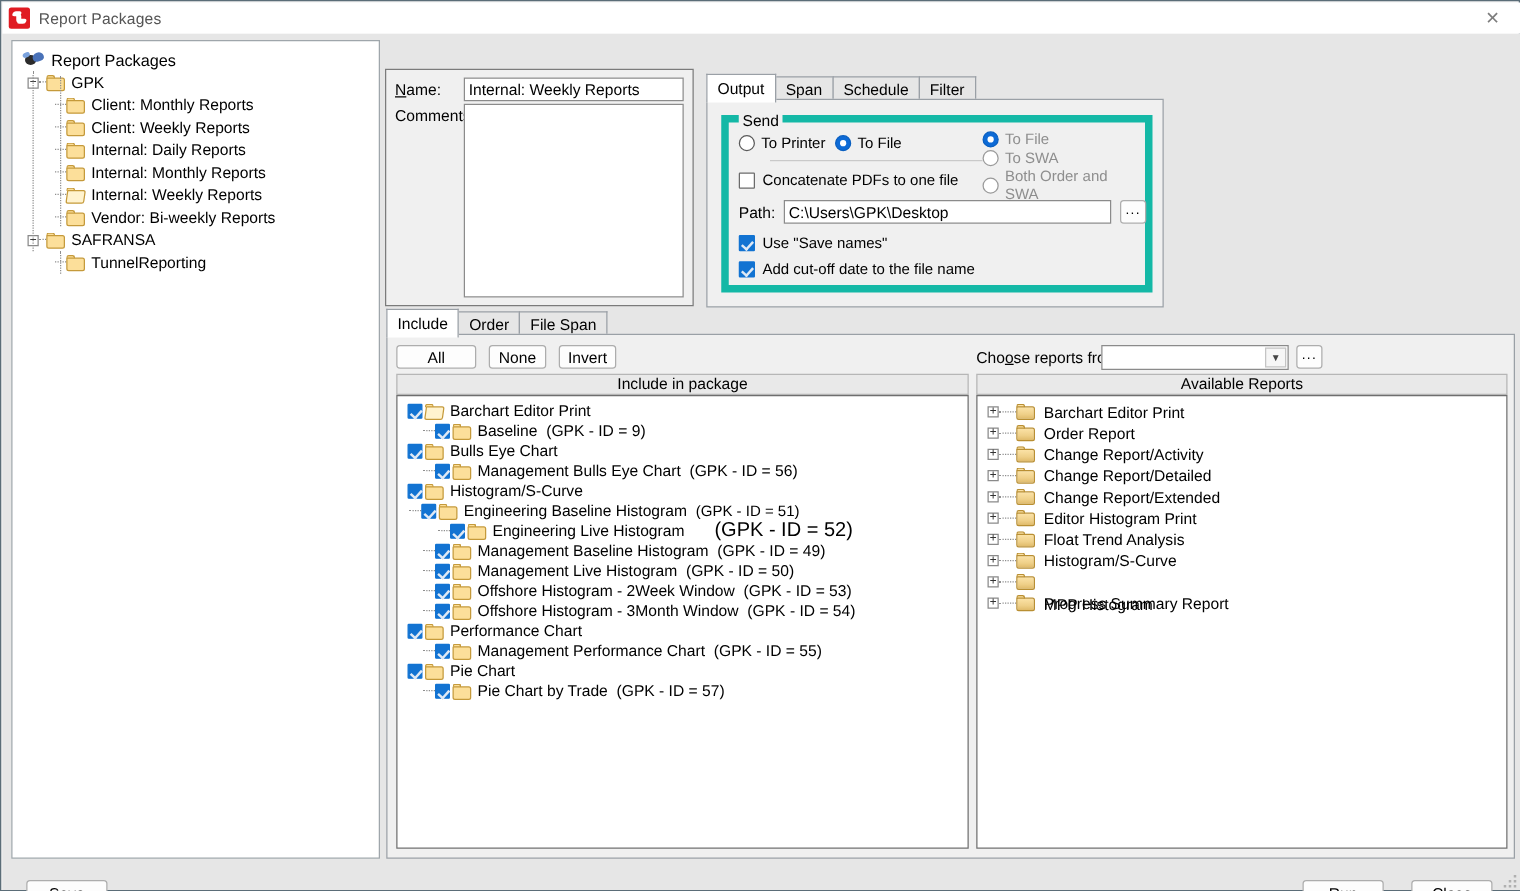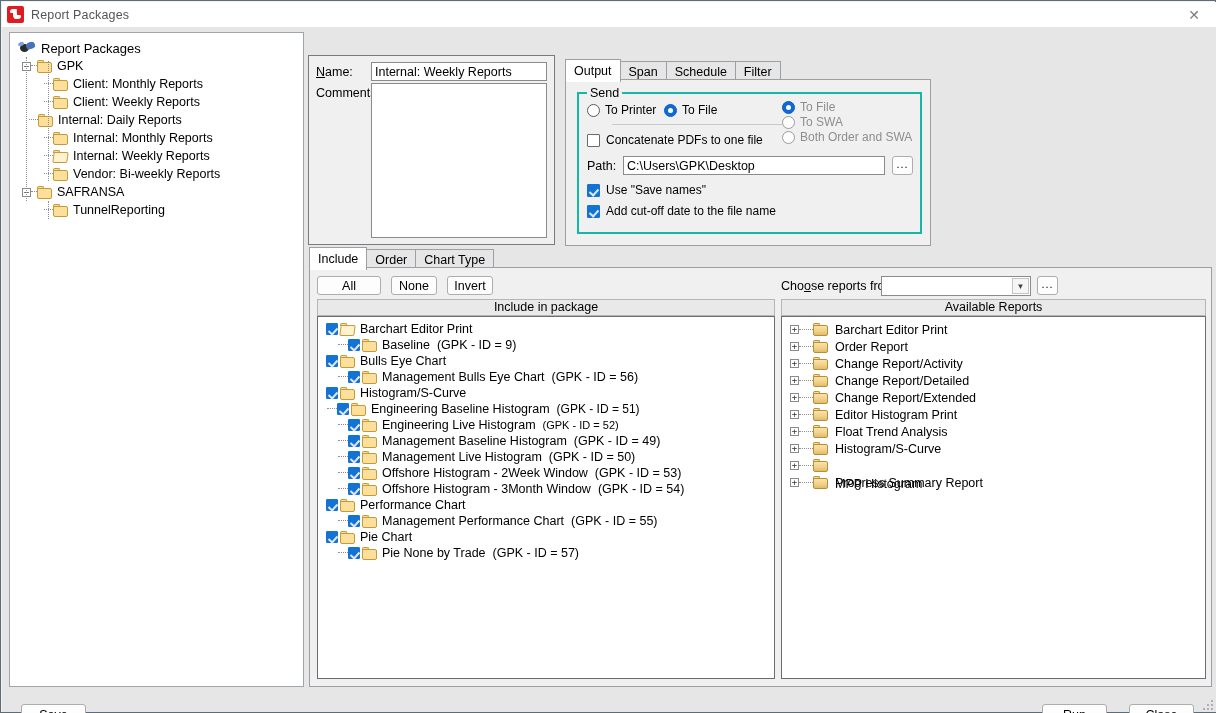--- a/index.html
+++ b/index.html
@@ -112,21 +112,21 @@
     font-size:12.5px;padding:3px 8px 3px 8px;
     border:1px solid #9aa0a6;border-bottom:none;background:#e6e6e6;
     box-sizing:border-box;margin-right:-1px;color:#000;
   }
   .tab.active{background:#fff;position:relative;z-index:3;padding-top:4px;padding-bottom:4px;}
   .tabpanel{
     position:absolute;background:#f0f0f0;border:1px solid #9aa0a6;box-sizing:border-box;
   }
   
   .groupbox{
-    position:absolute;border:2px solid #14b8a6;box-sizing:border-box;
+    position:absolute;border:6px solid #14b8a6;box-sizing:border-box;
   }
   .groupbox > .gtitle{
     position:absolute;top:-8px;left:8px;background:#f0f0f0;padding:0 3px;font-size:12.5px;
   }
   
   .radio{
     width:13px;height:13px;border-radius:50%;border:1px solid #5a5a5a;
     background:#fff;box-sizing:border-box;display:inline-block;position:relative;flex:none;
   }
   .radio.on{border-color:#0a5fc0;background:#0d6ad6;}
@@ -211,21 +211,21 @@
             <span style="font-size: 12.5px;">Client: Monthly Reports</span>
           </div>
           <div class="tree-row" style="padding-left: 34px; height: 18px;">
             <span class="dots" style="width: 9px;"></span>
             <span class="folder">
               <span class="ftab"></span>
               <span class="fbody"></span>
             </span>
             <span style="font-size: 12.5px;">Client: Weekly Reports</span>
           </div>
-          <div class="tree-row" style="padding-left: 19px; height: 18px;">
+          <div class="tree-row" style="padding-left: 34px; height: 18px;">
             <span class="dots" style="width: 9px;"></span>
             <span class="folder">
               <span class="ftab"></span>
               <span class="fbody"></span>
             </span>
             <span style="font-size: 12.5px;">Internal: Daily Reports</span>
           </div>
           <div class="tree-row" style="padding-left: 34px; height: 18px;">
             <span class="dots" style="width: 9px;"></span>
             <span class="folder">
@@ -331,21 +331,21 @@
         <div class="row" style="position:absolute;left:8px;top:110px;">
           <span class="check on"></span>
           <span style="margin-left:6px;">Add cut-off date to the file name</span>
         </div>
       </div>
     </div>
 
     <div class="tabstrip" id="bottom-tabs" style="left:307px;top:220px;">
         <div class="tab active"><span>Include</span></div>
         <div class="tab"><span>Order</span></div>
-        <div class="tab"><span>Chart Type</span></div>
+        <div class="tab"><span>File Span</span></div>
       </div>
     <div class="tabpanel" style="left:307px;top:240px;width:903px;height:420px;background:#f0f0f0;">
 
       <div id="sel-buttons" style="position: absolute; left: 7px; top: 8px; display: flex;">
           <div class="btn" style="width: 64px; height: 19px; margin-right: 10px;">All</div>
           <div class="btn" style="width: 46px; height: 19px; margin-right: 10px;">None</div>
           <div class="btn" style="width: 46px; height: 19px; margin-right: 10px;">Invert</div>
         </div>
 
       <div style="position:absolute;left:471px;top:11px;" class="lbl">Cho<u>o</u>se reports from:</div>
@@ -406,29 +406,29 @@
             <div class="tree-row" style="height: 16px; padding-left: 9px;">
               <span class="dots" style="width: 10px;"></span>
               <span class="check on" style="width: 12px; height: 12px; margin-right: 2px;"></span>
               <span class="folder">
                 <span class="ftab"></span>
                 <span class="fbody"></span>
               </span>
               <span style="font-size: 12.5px;">Engineering Baseline Histogram</span>
               <span style="font-size: 12px; margin-left: 7px;">(GPK - ID = 51)</span>
             </div>
-            <div class="tree-row" style="height: 16px; padding-left: 20px;">
+            <div class="tree-row" style="height: 16px; padding-left: 32px;">
               <span class="dots" style="width: 10px;"></span>
               <span class="check on" style="width: 12px; height: 12px; margin-right: 2px;"></span>
               <span class="folder">
                 <span class="ftab"></span>
                 <span class="fbody"></span>
               </span>
               <span style="font-size: 12.5px;">Engineering Live Histogram</span>
-              <span style="font-size: 11px; margin-left: 7px; text-align: right;">(GPK - ID = 52)</span>
+              <span style="font-size: 16px; margin-left: 24px; text-align: right;">(GPK - ID = 52)</span>
             </div>
             <div class="tree-row" style="height: 16px; padding-left: 20px;">
               <span class="dots" style="width: 10px;"></span>
               <span class="check on" style="width: 12px; height: 12px; margin-right: 2px;"></span>
               <span class="folder">
                 <span class="ftab"></span>
                 <span class="fbody"></span>
               </span>
               <span style="font-size: 12.5px;">Management Baseline Histogram</span>
               <span style="font-size: 12.5px; margin-left: 7px;">(GPK - ID = 49)</span>
@@ -489,21 +489,21 @@
               </span>
               <span style="font-size: 12.5px;">Pie Chart</span>
             </div>
             <div class="tree-row" style="height: 16px; padding-left: 20px;">
               <span class="dots" style="width: 10px;"></span>
               <span class="check on" style="width: 12px; height: 12px; margin-right: 2px;"></span>
               <span class="folder">
                 <span class="ftab"></span>
                 <span class="fbody"></span>
               </span>
-              <span style="font-size: 12.5px;">Pie None by Trade</span>
+              <span style="font-size: 12.5px;">Pie Chart by Trade</span>
               <span style="font-size: 12.5px; margin-left: 7px;">(GPK - ID = 57)</span>
             </div>
           </div>
       </div>
 
       <div class="list-header" style="position:absolute;left:471px;top:31px;width:425px;">Available Reports</div>
       <div class="listbox" style="position:absolute;left:471px;top:48px;width:425px;height:363px;">
         <div id="available-rows" style="position:relative;padding-top:4px;">
             <div class="tree-row" style="height: 17px; padding-left: 8px;">
               <span class="twisty">+</span>

